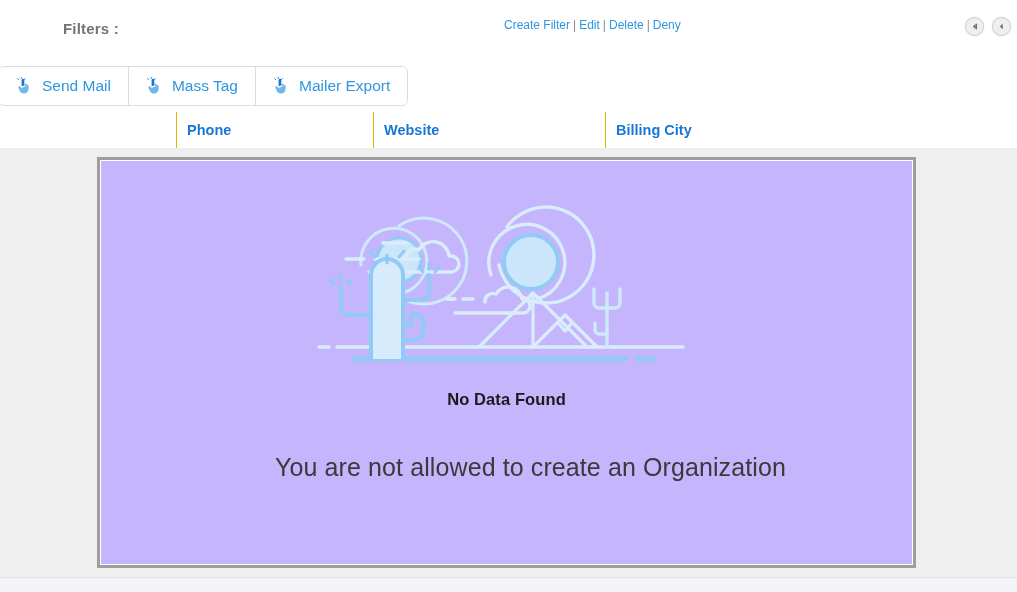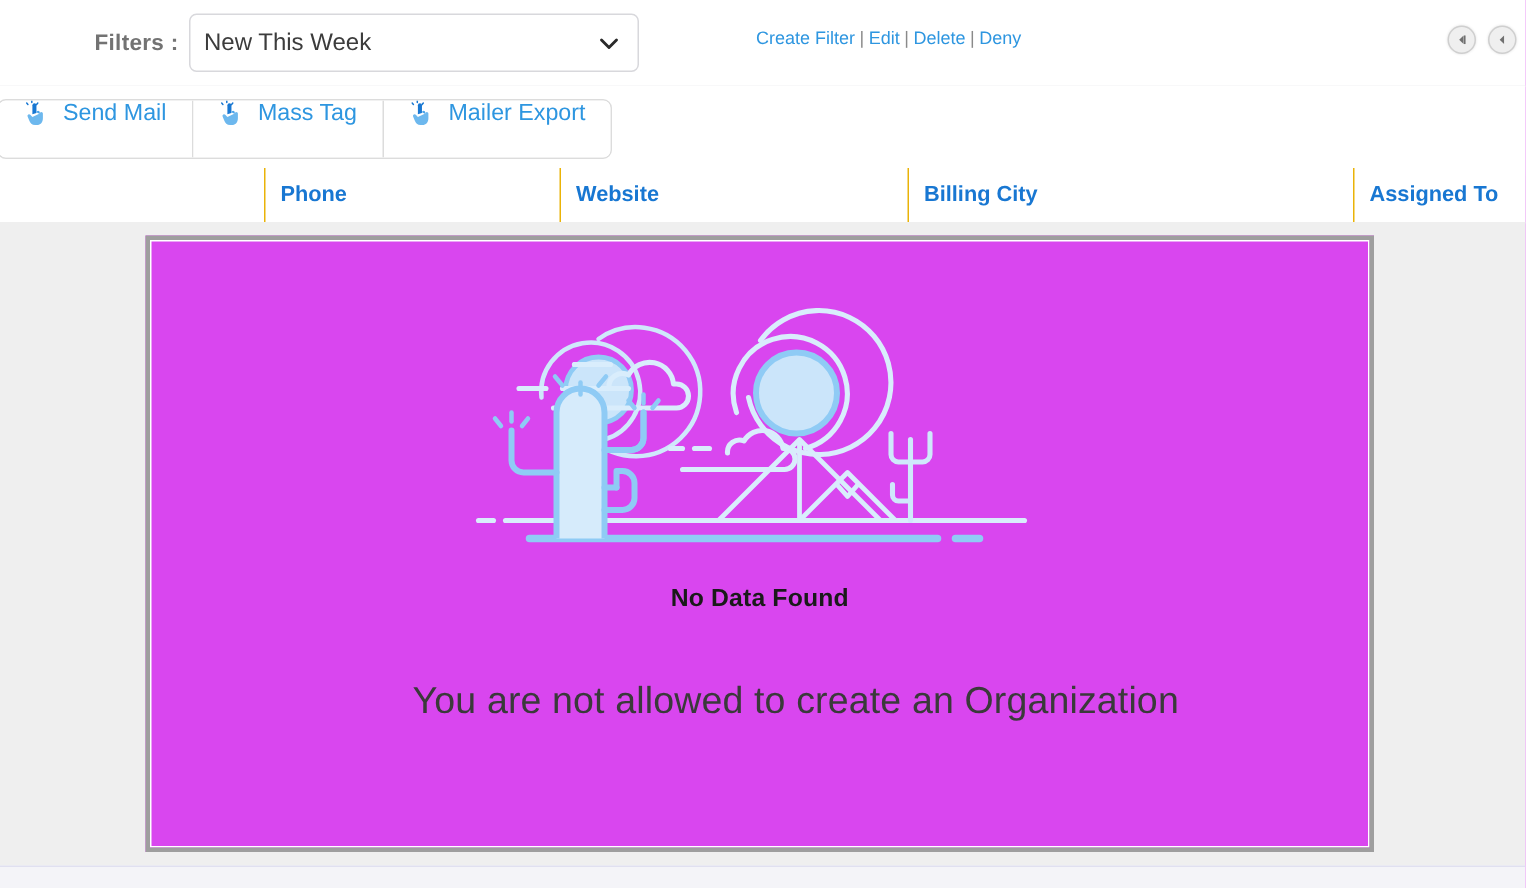--- a/index.html
+++ b/index.html
@@ -125,20 +125,21 @@
     top: 9px;
     display: flex;
     border: 1px solid #dcdcdc;
     border-radius: 6px;
     background: #ffffff;
     overflow: hidden;
     height: 38px;
   }
   .tb-btn {
     display: flex;
+    align-items: center;
     gap: 11px;
     height: 38px;
     padding: 0 17px;
     background: #ffffff;
     border: 0;
     border-right: 1px solid #dcdcdc;
     color: #2e96e0;
     font-family: "Liberation Sans", sans-serif;
     font-size: 15.5px;
     cursor: pointer;
@@ -182,21 +183,21 @@
     height: 429px;
     background: #efefef;
   }
   .empty-card {
     position: absolute;
     left: 97px;
     top: 9px;
     width: 819px;
     height: 411px;
     box-sizing: border-box;
-    background: #d946ef;
+    background: #c4b5fd;
     border: 3px solid #9e9e9e;
     box-shadow: inset 0 0 0 1px #ffffff;
   }
   .empty-inner {
     position: absolute;
     left: 0;
     top: 0;
     width: 100%;
     height: 100%;
     display: flex;
@@ -237,30 +238,20 @@
   }
 </style>
 </head>
 <body>
 
 <div class="app">
 
   <div class="filter-bar">
     <span class="filter-label">Filters :</span>
 
-    <div class="filter-select-wrap">
-      <select class="filter-select">
-        <option>New This Week</option>
-      </select>
-      <span class="select-chevron">
-        <svg viewBox="0 0 14 14" width="14" height="14">
-          <path d="M2 4.6 L7 9.6 L12 4.6" fill="none" stroke="#2a2a2a" stroke-width="1.9" stroke-linecap="round" stroke-linejoin="round"></path>
-        </svg>
-      </span>
-    </div>
 
     <div class="filter-links">
       <a href="#">Create Filter</a><span class="sep">|</span><a href="#">Edit</a><span class="sep">|</span><a href="#">Delete</a><span class="sep">|</span><a href="#">Deny</a>
     </div>
 
     <div class="topright-icons">
       <span class="circle-btn">
         <svg viewBox="0 0 11 11" width="9" height="9">
           <path d="M7 2 L3.4 5.5 L7 9 Z" fill="#707070"></path>
           <rect x="7.3" y="2" width="1.3" height="7" fill="#707070"></rect>
@@ -320,21 +311,20 @@
       </button>
 
     </div>
   </div>
 
   <div class="grid-head">
     <div class="cell first" style="left:0;width:176px"></div>
     <div class="cell" style="left:176px;width:197px">Phone</div>
     <div class="cell" style="left:373px;width:232px">Website</div>
     <div class="cell" style="left:605px;width:297px">Billing City</div>
-    <div class="cell" style="left:902px;width:115px">Assigned To</div>
   </div>
 
   <div class="grid-body">
     <div class="empty-card">
       <div class="empty-inner">
 
         <div class="illustration">
           <svg viewBox="0 0 400 185" width="400" height="185">
             <g fill="none" stroke="#8fcbf5" stroke-width="3.2" stroke-linecap="round" stroke-linejoin="round">
 

